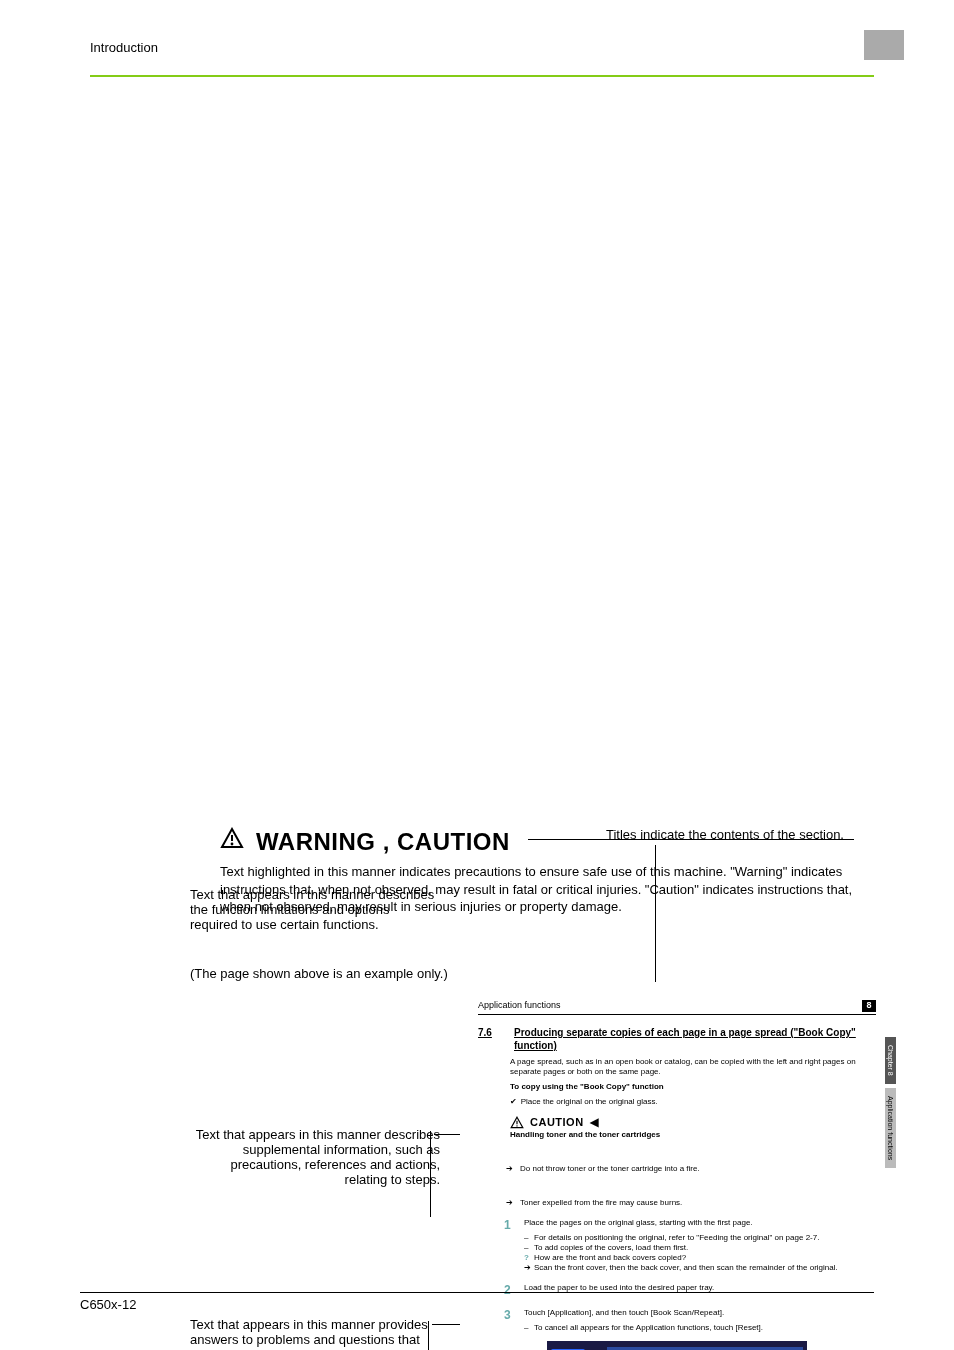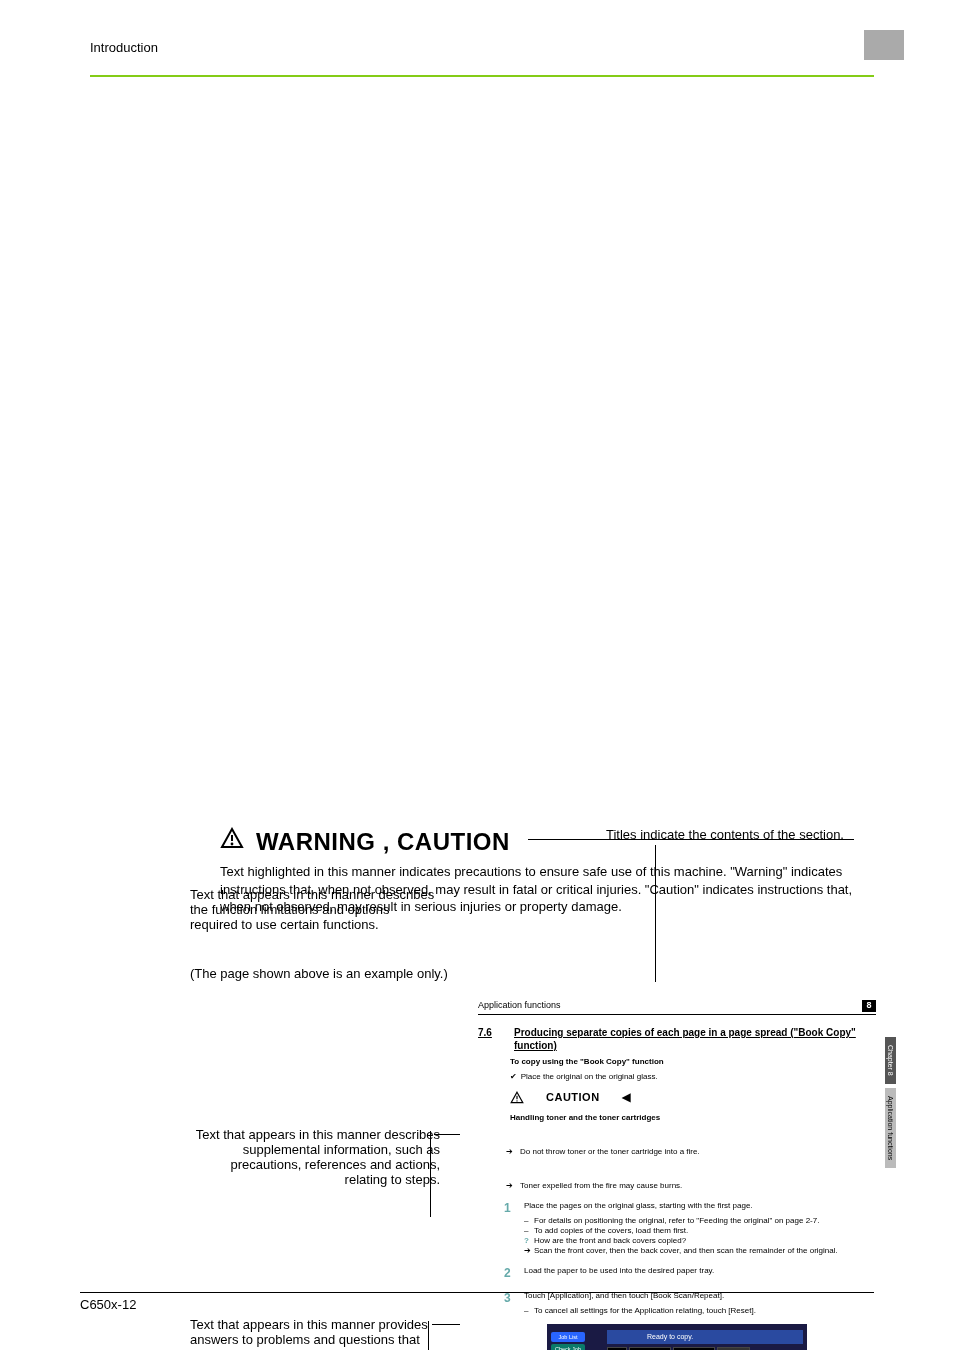--- a/index.html
+++ b/index.html
@@ -90,24 +90,24 @@
       font-weight: bold;
       font-size: 9px;
     }
     .sec-row { display: flex; gap: 16px; text-decoration: underline; }
     .secnum { font-weight: bold; font-size: 10px; min-width: 20px; }
     .sectxt { font-weight: bold; font-size: 10px; }
     .inset p { margin: 5px 0 5px 32px; }
     .inset .b { font-weight: bold; }
     .check::before { content: "✔"; margin-right: 4px; }
     .caut-row {
-      margin: 8px 0 8px 32px;
+      margin: 8px 0 0 32px;
       display: flex;
       align-items: center;
-      gap: 22px;
+      gap: 6px;
     }
     .tri {
       width: 14px; height: 14px;
       display: inline-flex; align-items: center; justify-content: center;
     }
     .tri svg { width: 14px; height: 14px; }
     .caut-t { font-weight: bold; font-size: 11px; letter-spacing: 0.5px; }
     .caut-sub { margin-left: 32px; font-weight: bold; }
     .arrow-li { margin-left: 32px; padding-left: 10px; position: relative; margin-top: 24px; }
     .arrow-li::before { content: "➔"; position: absolute; left: -4px; font-size: 8px; }
@@ -244,20 +244,21 @@
       <div class="inset-inner">
         <div class="app-head">
           <span>Application functions</span>
           <span class="chnum">8</span>
         </div>
 
         <div class="sec-row">
           <div class="secnum">7.6</div>
           <div class="sectxt">Producing separate copies of each page in a page spread ("Book Copy" function)</div>
         </div>
+        <p>A page spread, such as in an open book or catalog, can be copied with the left and right pages on separate pages or both on the same page.</p>
         <p class="b">To copy using the "Book Copy" function</p>
         <p class="check">Place the original on the original glass.</p>
 
         <div class="caut-row">
           <span class="tri">
             <svg viewBox="0 0 24 24">
                 <path d="M12 2 L22 20 L2 20 Z" fill="none" stroke="#000" stroke-width="2"></path>
                 <line x1="12" y1="8" x2="12" y2="14" stroke="#000" stroke-width="2"></line>
                 <circle cx="12" cy="17" r="1.2" fill="#000"></circle>
               </svg>
@@ -280,21 +281,21 @@
 
         <div class="num-step">
           <span class="stepn">2</span>
           <span>Load the paper to be used into the desired paper tray.</span>
         </div>
 
         <div class="num-step">
           <span class="stepn">3</span>
           <span>Touch [Application], and then touch [Book Scan/Repeat].</span>
         </div>
-        <div class="step-sub dash">To cancel all settings for the Application relating, touch [Reset].</div>
+        <div class="step-sub dash">To cancel all appears for the Application functions, touch [Reset].</div>
 
         <div class="touchpanel">
           <div class="tp-body">
             <div class="tp-left">
               <div class="btn-blue">Job List</div>
               <div class="btn-teal">Check Job</div>
 
             </div>
             <div style="flex:1; position:relative;">
               <div class="tp-top">Ready to copy.</div>

